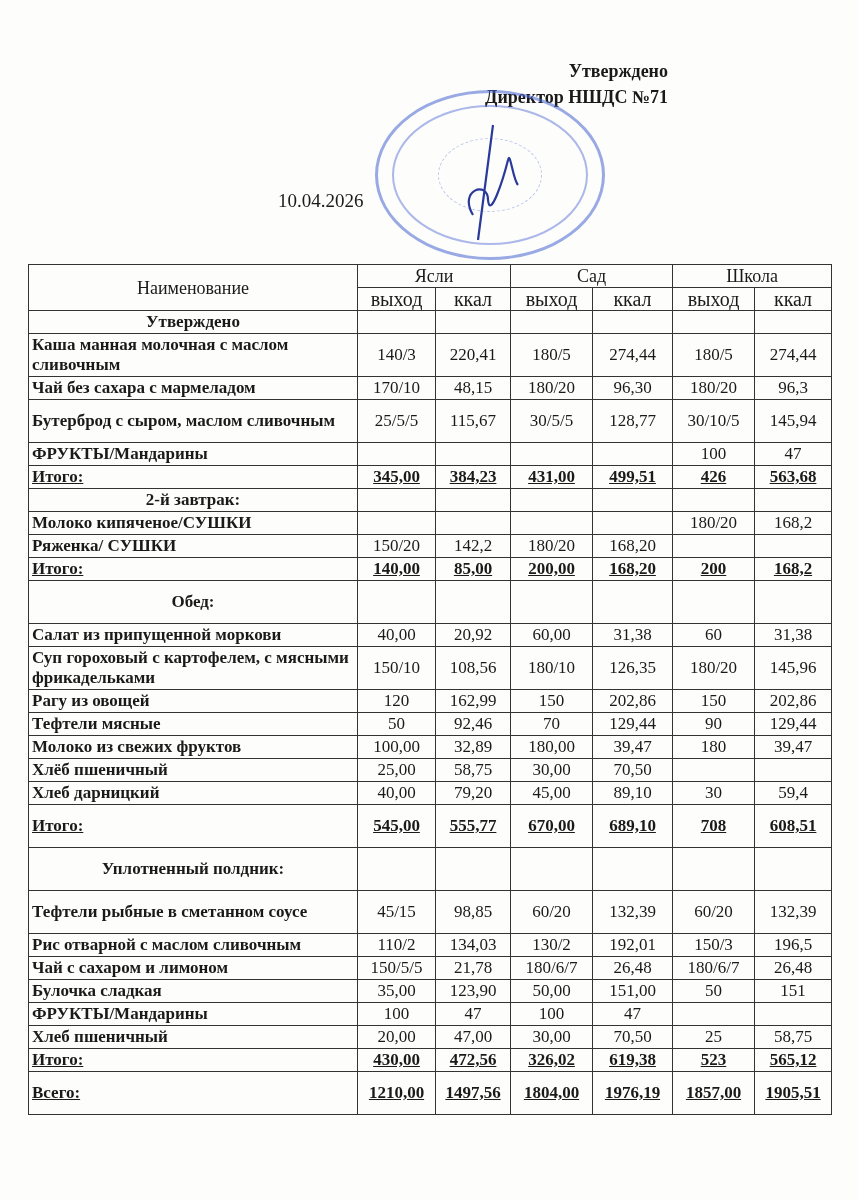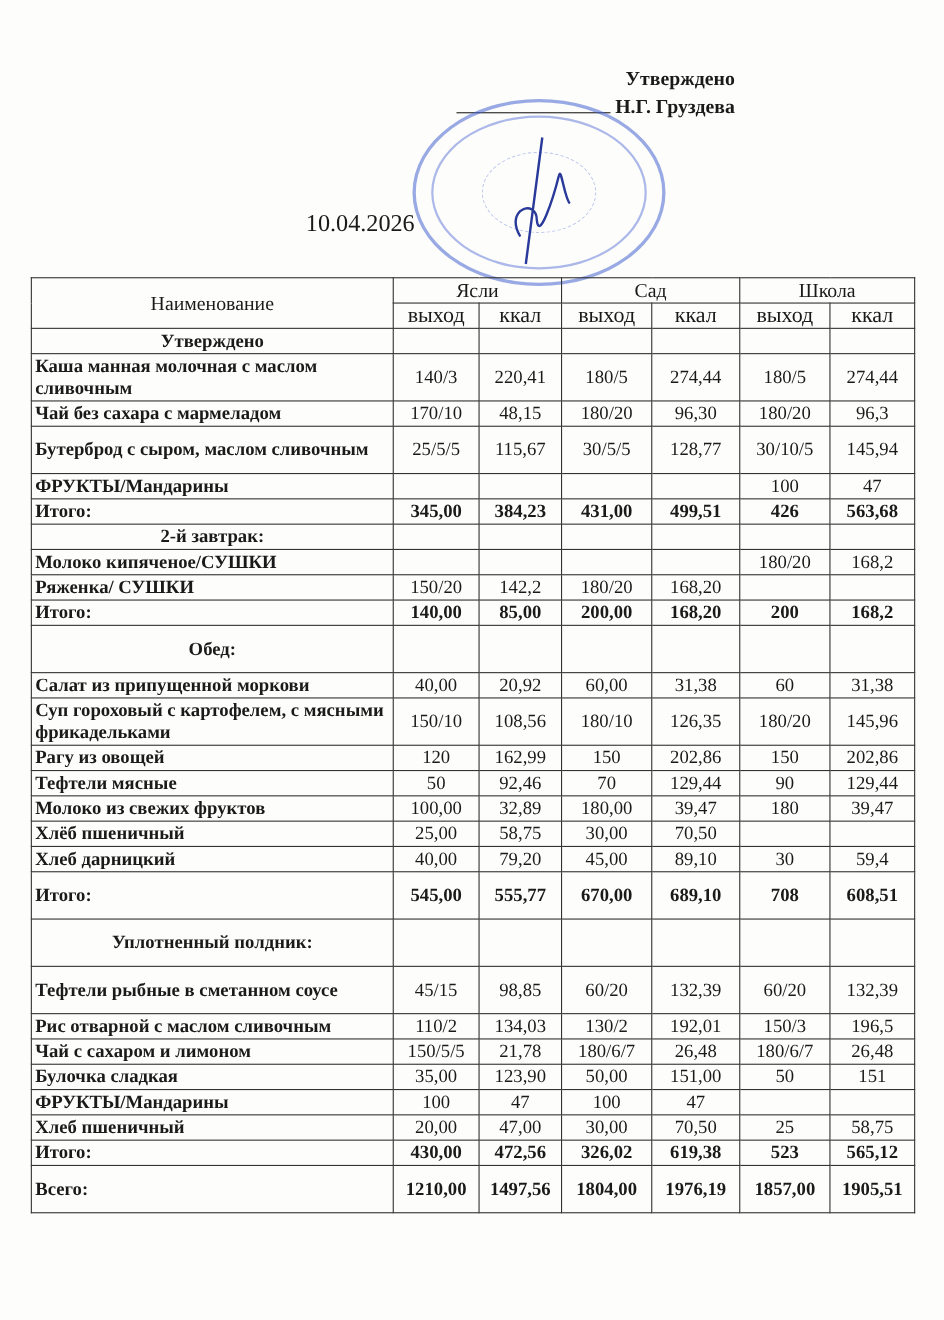--- a/index.html
+++ b/index.html
@@ -9,38 +9,38 @@
               font-weight:bold; font-size:18px; line-height:26px; }
   .approval .line { display:block; }
   .sign-line { display:inline-block; width:140px; border-bottom:1px solid #222; margin-right:4px; vertical-align:baseline; height:14px; }
   .stamp { position:absolute; left:375px; top:90px; width:230px; height:170px; border-radius:50%;
            border:3px solid rgba(70,100,210,0.55); box-sizing:border-box; }
   .stamp::before { content:""; position:absolute; left:14px; top:12px; right:14px; bottom:12px;
            border-radius:50%; border:2px solid rgba(70,100,210,0.45); }
   .stamp::after { content:""; position:absolute; left:60px; top:45px; right:60px; bottom:45px;
            border-radius:50%; border:1px dashed rgba(70,100,210,0.35); }
   .signature { position:absolute; left:448px; top:120px; width:90px; height:130px; }
-  .date { position:absolute; left:278px; top:190px; font-size:22px; }
-  table { position:absolute; left:28px; top:252px; width:803px; border-collapse:collapse;
+  .date { position:absolute; left:278px; top:190px; font-size:19px; }
+  table { position:absolute; left:28px; top:264px; width:803px; border-collapse:collapse;
           font-size:17px; table-layout:fixed;padding-left:22px; }
   td, th { border:1.3px solid #333; padding:0 3px; height:22px; font-weight:normal; line-height:20px; overflow:hidden; }
   .num { text-align:center; }
   .name { text-align:left;font-weight:bold; }
-  .bold { font-weight:bold; }
+  .bold { font-weight:bold;text-decoration:underline; }
   .section td.name { text-align:center; font-weight:bold; }
   .tall td { height:42px; }
   .hdr th { font-size:18px; }
   .sub th { font-size:20px; }
 </style>
 </head>
 <body>
 
 <div class="approval">
   <span class="line">Утверждено</span>
-  <span class="line"><span class="sign-line"></span><span>Н.Г. Груздева</span></span>
+  <span class="line">Директор НШДС №71</span>
 </div>
 
 <div class="stamp"></div>
 <svg class="signature" viewBox="0 0 90 130">
   <path d="M45 5 L30 120 M25 95 C10 70 40 60 40 80 C42 100 55 60 60 40 C62 30 65 60 70 65" fill="none" stroke="#2a3a9a" stroke-width="2.2"></path>
 </svg>
 
 <div class="date">10.04.2026</div>
 
 <table>

